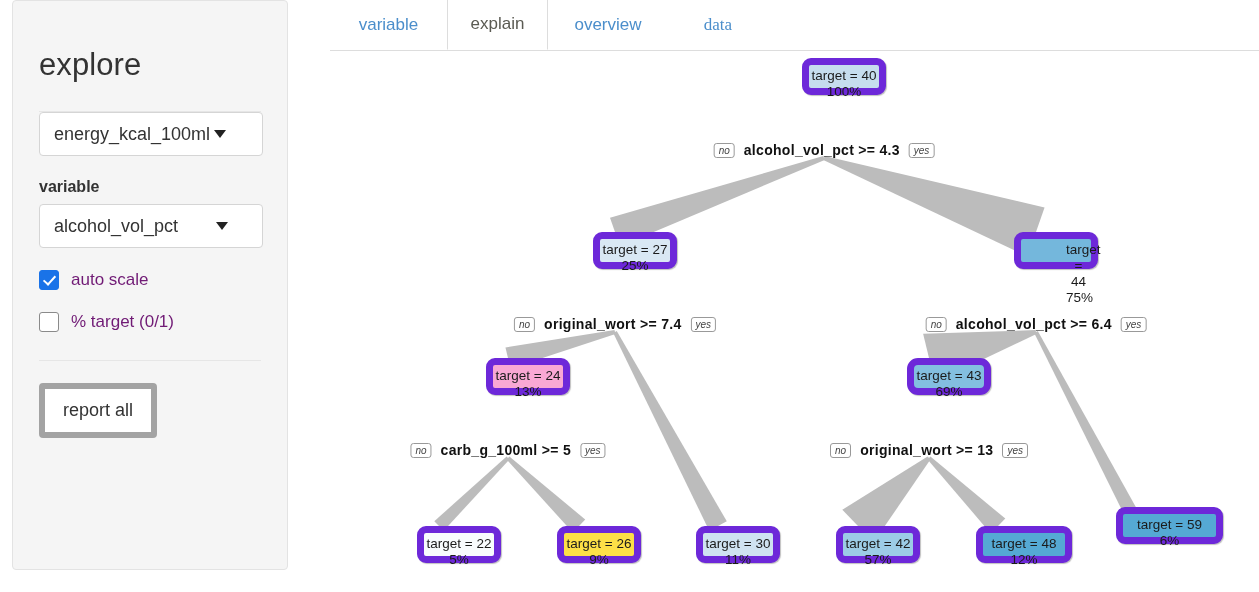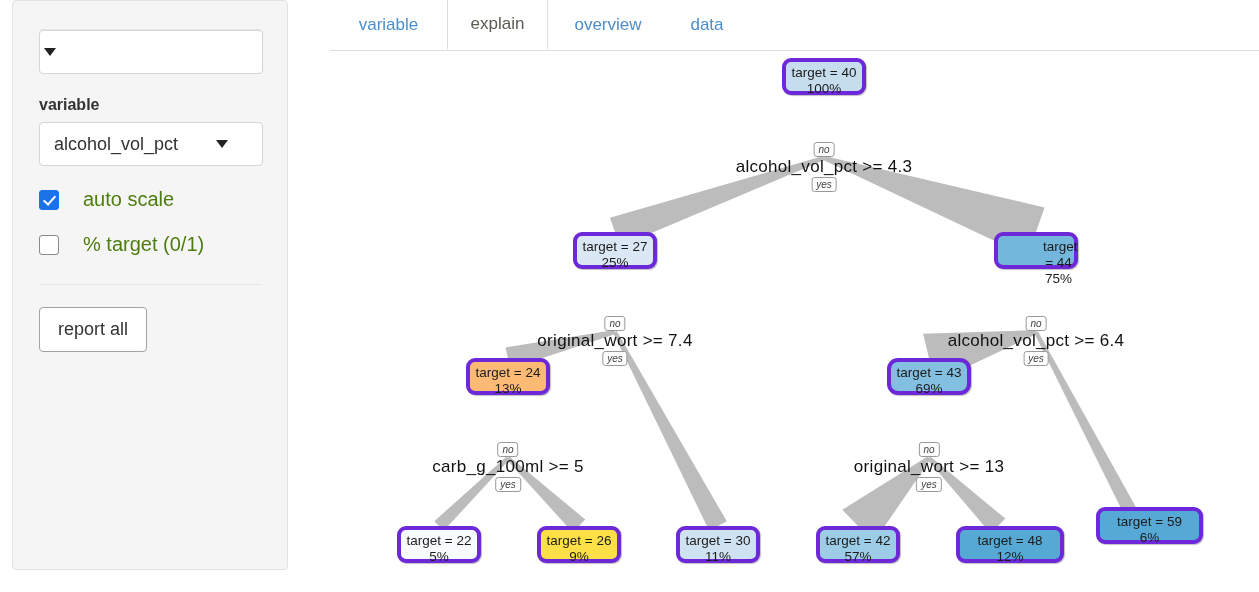--- a/index.html
+++ b/index.html
@@ -108,32 +108,32 @@
     position: absolute;
     left: 6px;
     top: 2px;
     width: 5px;
     height: 10px;
     border: solid #ffffff;
     border-width: 0 2px 2px 0;
     transform: rotate(42deg);
   }
   .check-label {
-    font-size: 20px;
-    color: #4d7c0f;
-    margin-left: 24px;
+    font-size: 17px;
+    color: #701a75;
+    margin-left: 12px;
   }
   .btn {
     margin-top: 22px;
     display: inline-block;
     padding: 11px 18px;
     font-size: 18px;
     color: #333333;
     background: #ffffff;
-    border: 1px solid #a3a3a3;
+    border: 6px solid #a3a3a3;
     border-radius: 4px;
     cursor: pointer;
   }
 
   
   #tabstrip {
     position: absolute;
     left: 330px;
     top: 0px;
     width: 929px;
@@ -169,68 +169,70 @@
     left: 330px;
     top: 51px;
     width: 929px;
     height: 541px;
   }
   #tree svg { display: block; }
 
   .tn-box {
     position: absolute;
     box-sizing: border-box;
-    border: 4px solid #6d28d9;
+    border: 7px solid #6d28d9;
     border-radius: 9px;
     text-align: center;
     font-size: 13.5px;
     color: #1b1b1b;
     line-height: 16px;
     padding-top: 3px;
     box-shadow: 1px 1px 1px rgba(0,0,0,0.25);
+    margin-left: 20px;
   }
   .tn-line2 { display: block; }
 
   .split-row {
     position: absolute;
     display: flex;
     align-items: center;
     white-space: nowrap;
     transform: translateX(-50%);
-    flex-direction: column;
   }
   .yn {
     font-size: 10px;
     font-style: italic;
     color: #444444;
     border: 1px solid #999999;
     border-radius: 3px;
     padding: 1px 4px 1px 4px;
     background: #ffffff;
     line-height: 11px;
     cursor: pointer;
   }
   .split-text {
-    font-size: 17px;
-    font-weight: normal;
+    font-size: 14px;
+    font-weight: bold;
     color: #111111;
     letter-spacing: 0.3px;
     margin: 0 9px;
   }
 </style>
 </head>
 <body>
 
 <div id="app">
 
   <div id="sidebar">
     <div id="sidebar-inner">
+      <div class="panel-title">explore</div>
       <hr class="hr">
 
       <div class="select-box">
+        <span class="select-value">energy_kcal_100ml</span>
         <span class="caret"></span>
       </div>
 
       <div class="field-label">variable</div>
       <div class="select-box">
         <span class="select-value">alcohol_vol_pct</span>
         <span class="caret pushed-right"></span>
       </div>
 
       <div class="check-row">
@@ -252,21 +254,21 @@
   <div id="tabstrip">
       <div class="tab inactive" style="left: 0px; width: 117px;">
         <span>variable</span>
       </div>
       <div class="tab active" style="left: 117px; width: 101px;">
         <span>explain</span>
       </div>
       <div class="tab inactive" style="left: 218px; width: 120px;">
         <span>overview</span>
       </div>
-      <div class="tab inactive" style="left: 327px; width: 100px;">
+      <div class="tab inactive" style="left: 338px; width: 100px; font-family: Liberation Serif, serif;">
         <span>data</span>
       </div>
     </div>
 
   <div id="tree">
     <svg id="tree-edges" width="929" height="541">
         <polygon points="493.33247270258016,105.11468641674671 279.9935452693513,166.8601481256003 290.0064547306487,195.1398518743997 494.66752729741984,108.88531358325329" fill="#bcbcbc"></polygon>
         <polygon points="493.34088636682594,108.88827148963385 697.4378627453588,205.52936618897206 714.5621372546412,156.47063381102794 494.65911363317406,105.11172851036615" fill="#bcbcbc"></polygon>
         <polygon points="284.527760326446,279.0565521126818 175.44597346403924,296.489198486623 180.55402653596076,317.510801513377 285.472239673554,282.9434478873182" fill="#bcbcbc"></polygon>
         <polygon points="283.23353283084117,281.9378665898111 379.2119367931283,479.6658273727205 396.7880632068717,470.3341726272795 286.76646716915883,280.0621334101889" fill="#bcbcbc"></polygon>
@@ -289,34 +291,34 @@
           <span class="yn">no</span>
           <span class="split-text">original_wort &gt;= 7.4</span>
           <span class="yn">yes</span>
         </div>
         <div class="tn-box" style="left: 664px; top: 181px; width: 84px; height: 37px; background: rgb(116, 183, 220); padding-left: 45px;"><span>target = 44</span><span class="tn-line2">75%</span></div>
         <div class="split-row" style="left: 706px; top: 265px;">
           <span class="yn">no</span>
           <span class="split-text">alcohol_vol_pct &gt;= 6.4</span>
           <span class="yn">yes</span>
         </div>
-        <div class="tn-box" style="left: 136px; top: 307px; width: 84px; height: 37px; background: #fdba74;"><span>target = 24</span><span class="tn-line2">13%</span></div>
+        <div class="tn-box" style="left: 136px; top: 307px; width: 84px; height: 37px; background: #f9a8d4;"><span>target = 24</span><span class="tn-line2">13%</span></div>
         <div class="split-row" style="left: 178px; top: 391px;">
           <span class="yn">no</span>
           <span class="split-text">carb_g_100ml &gt;= 5</span>
           <span class="yn">yes</span>
         </div>
         <div class="tn-box" style="left: 557px; top: 307px; width: 84px; height: 37px; background: rgb(131, 191, 224); border-radius: 11px;"><span>target = 43</span><span class="tn-line2">69%</span></div>
         <div class="split-row" style="left: 599px; top: 391px;">
           <span class="yn">no</span>
           <span class="split-text">original_wort &gt;= 13</span>
           <span class="yn">yes</span>
         </div>
         <div class="tn-box" style="left: 67px; top: 475px; width: 84px; height: 37px; background: rgb(248, 251, 253);"><span>target = 22</span><span class="tn-line2">5%</span></div>
         <div class="tn-box" style="left: 207px; top: 475px; width: 84px; height: 37px; background: #fde047;"><span>target = 26</span><span class="tn-line2">9%</span></div>
         <div class="tn-box" style="left: 346px; top: 475px; width: 84px; height: 37px; background: rgb(207, 226, 241);"><span>target = 30</span><span class="tn-line2">11%</span></div>
         <div class="tn-box" style="left: 486px; top: 475px; width: 84px; height: 37px; background: rgb(156, 204, 230);"><span>target = 42</span><span class="tn-line2">57%</span></div>
-        <div class="tn-box" style="left: 626px; top: 475px; width: 108px; height: 37px; background: rgb(85, 169, 212); border-radius: 9px;"><span>target = 48</span><span class="tn-line2">12%</span></div>
+        <div class="tn-box" style="left: 626px; top: 475px; width: 96px; height: 37px; background: rgb(85, 169, 212); border-radius: 9px;"><span>target = 48</span><span class="tn-line2">12%</span></div>
         <div class="tn-box" style="left: 766px; top: 456px; width: 107px; height: 37px; background: rgb(85, 169, 212);"><span>target = 59</span><span class="tn-line2">6%</span></div>
       </div>
   </div>
 
 </div>
 
 </body></html>

